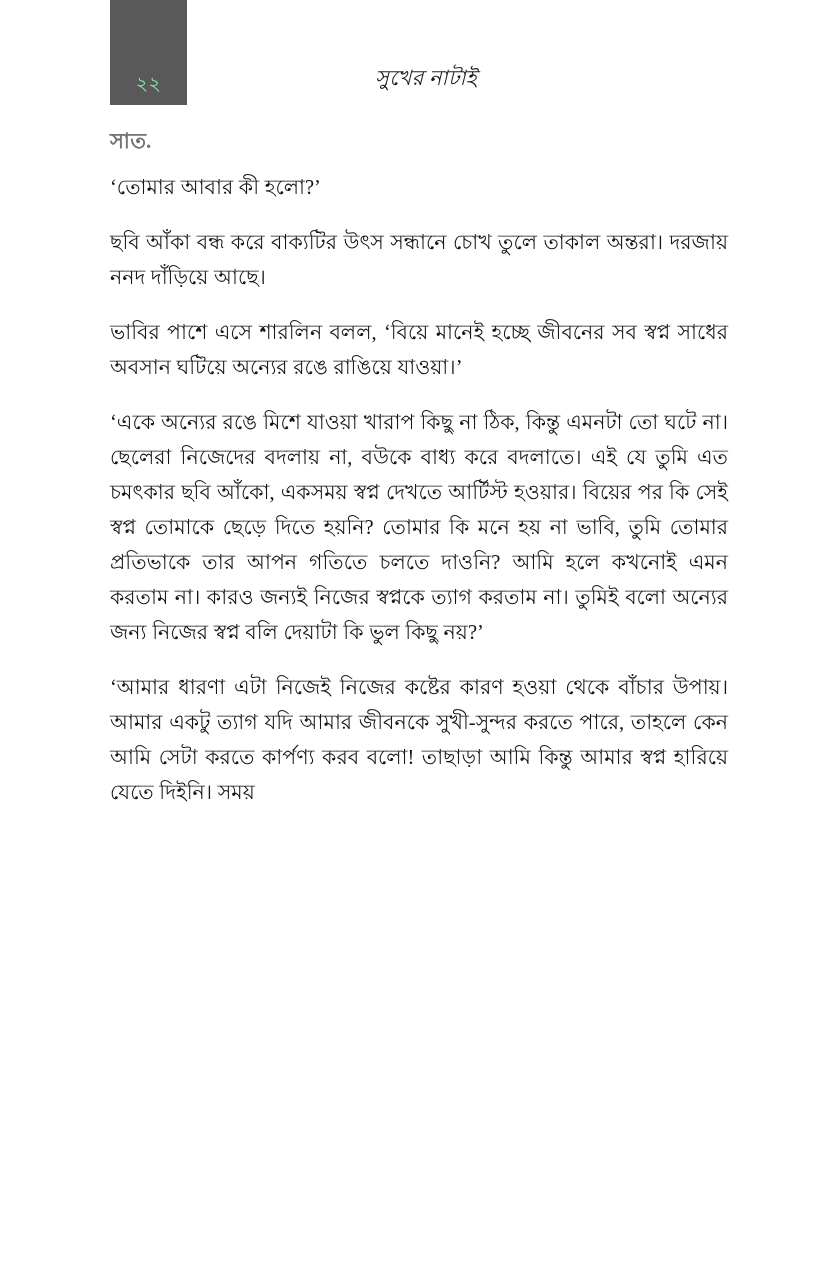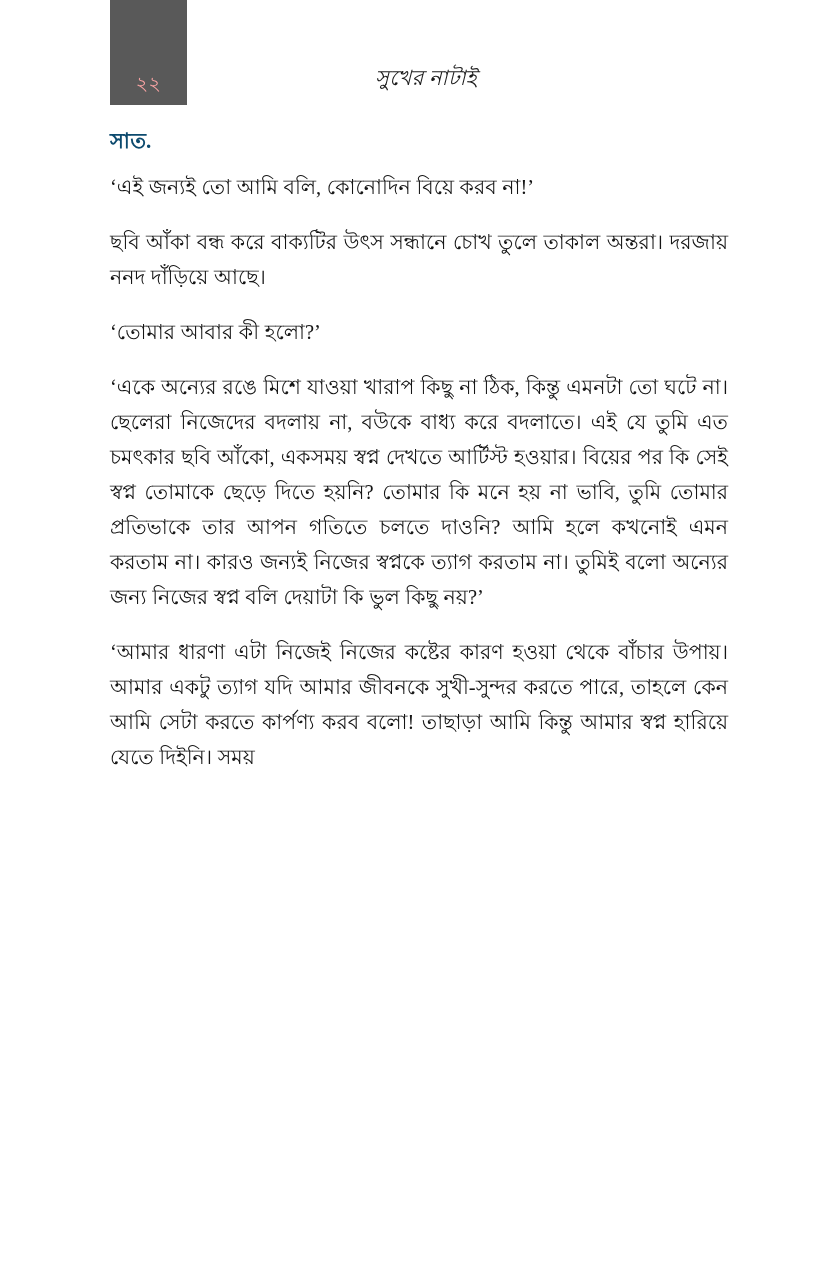--- a/index.html
+++ b/index.html
@@ -42,21 +42,21 @@
     height: 105px;
     background: #595959;
     display: flex;
     align-items: flex-end;
     justify-content: center;
     padding-bottom: 12px;
     box-sizing: border-box;
   }
 
   .folio-number {
-    color: #fca5a5;
+    color: #86efac;
     font-size: 19px;
     line-height: 1;
     font-family: "Liberation Serif", "DejaVu Serif", serif;
     letter-spacing: 0.5px;
   }
 
   .running-title {
     position: absolute;
     left: 0;
     top: 62px;
@@ -76,21 +76,21 @@
     left: 110px;
     top: 128px;
     width: 618px;
   }
 
   .chapter-heading {
     font-size: 21px;
     font-weight: bold;
     line-height: 1.25;
     margin: 0 0 16px 0;
-    color: #0c4a6e;
+    color: #737373;
     letter-spacing: 0.2px;
   }
 
   .para {
     font-size: 20.5px;
     line-height: 35px;
     margin: 0 0 20px 0;
     text-align: justify;
     text-justify: inter-word;
     color: #151515;
@@ -109,21 +109,21 @@
   <div class="page-header">
     <div class="folio-block">
       <span class="folio-number">২২</span>
     </div>
     <div class="running-title">সুখের নাটাই</div>
   </div>
 
   <div class="body-column">
     <h2 class="chapter-heading">সাত.</h2>
     <div id="paragraph-host">
-        <p class="para">‘এই জন্যই তো আমি বলি, কোনোদিন বিয়ে করব না!’</p>
+        <p class="para">‘তোমার আবার কী হলো?’</p>
         <p class="para">ছবি আঁকা বন্ধ করে বাক্যটির উৎস সন্ধানে চোখ তুলে তাকাল অন্তরা। দরজায় ননদ দাঁড়িয়ে আছে।</p>
-        <p class="para">‘তোমার আবার কী হলো?’</p>
+        <p class="para">ভাবির পাশে এসে শারলিন বলল, ‘বিয়ে মানেই হচ্ছে জীবনের সব স্বপ্ন সাধের অবসান ঘটিয়ে অন্যের রঙে রাঙিয়ে যাওয়া।’</p>
         <p class="para">‘একে অন্যের রঙে মিশে যাওয়া খারাপ কিছু না ঠিক, কিন্তু এমনটা তো ঘটে না। ছেলেরা নিজেদের বদলায় না, বউকে বাধ্য করে বদলাতে। এই যে তুমি এত চমৎকার ছবি আঁকো, একসময় স্বপ্ন দেখতে আর্টিস্ট হওয়ার। বিয়ের পর কি সেই স্বপ্ন তোমাকে ছেড়ে দিতে হয়নি? তোমার কি মনে হয় না ভাবি, তুমি তোমার প্রতিভাকে তার আপন গতিতে চলতে দাওনি? আমি হলে কখনোই এমন করতাম না। কারও জন্যই নিজের স্বপ্নকে ত্যাগ করতাম না। তুমিই বলো অন্যের জন্য নিজের স্বপ্ন বলি দেয়াটা কি ভুল কিছু নয়?’</p>
         <p class="para">‘আমার ধারণা এটা নিজেই নিজের কষ্টের কারণ হওয়া থেকে বাঁচার উপায়। আমার একটু ত্যাগ যদি আমার জীবনকে সুখী-সুন্দর করতে পারে, তাহলে কেন আমি সেটা করতে কার্পণ্য করব বলো! তাছাড়া আমি কিন্তু আমার স্বপ্ন হারিয়ে যেতে দিইনি। সময়</p>
       </div>
   </div>
 
 </div>
 
 </body></html>

